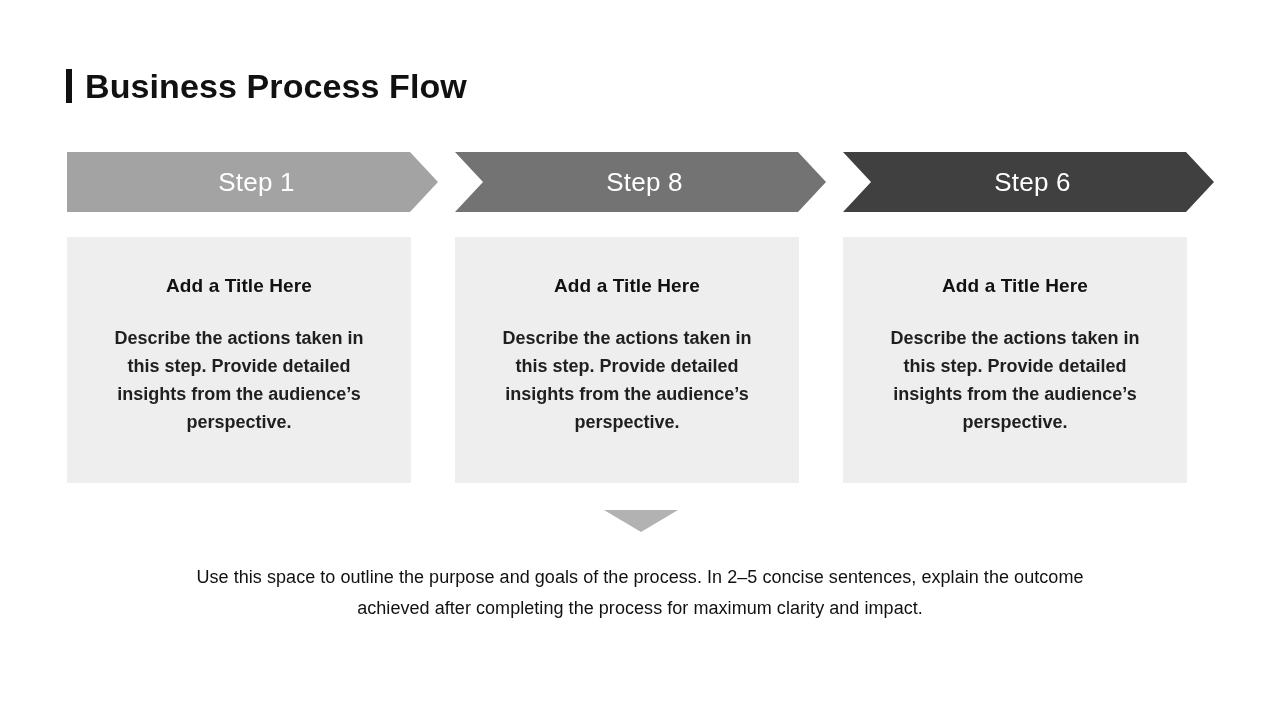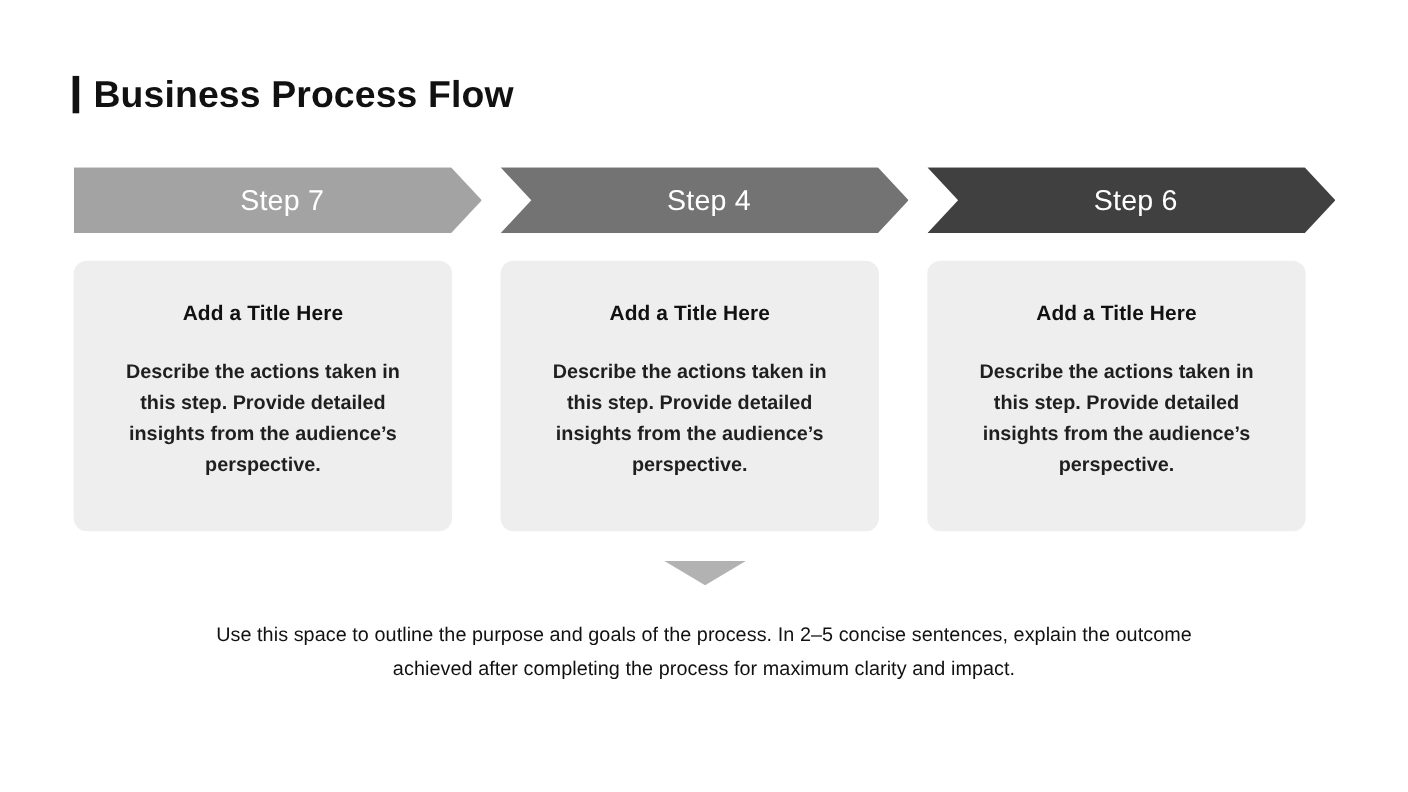--- a/index.html
+++ b/index.html
@@ -94,21 +94,21 @@
     top: 237px;
     width: 1280px;
     height: 246px;
   }
   .step-card {
     position: absolute;
     top: 0;
     width: 344px;
     height: 246px;
     background: #eeeeee;
-    border-radius: 12px;
+    border-radius: 1px;
     box-sizing: border-box;
     padding: 38px 22px 0 22px;
     text-align: center;
   }
   .step-card.c1 { left: 67px; }
   .step-card.c2 { left: 455px; }
   .step-card.c3 { left: 843px; }
 
   .card-title {
     font-size: 19px;
@@ -156,25 +156,25 @@
 <body>
 
 <div class="slide-title-row">
   <div class="title-accent-bar"></div>
   <div class="slide-title">Business Process Flow</div>
 </div>
 
 <div class="arrow-band">
 
   <div class="step-arrow s1">
-    <span class="step-arrow-label">Step 7</span>
+    <span class="step-arrow-label">Step 1</span>
   </div>
 
   <div class="step-arrow s2">
-    <span class="step-arrow-label">Step 4</span>
+    <span class="step-arrow-label">Step 8</span>
   </div>
 
   <div class="step-arrow s3">
     <span class="step-arrow-label">Step 6</span>
   </div>
 
 </div>
 
 <div class="cards-row">
 

